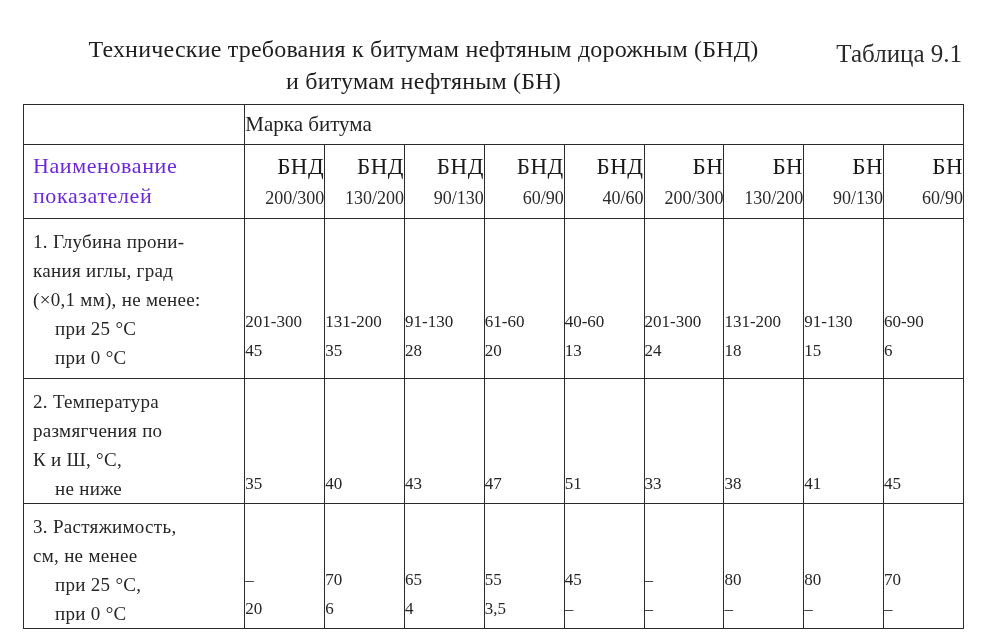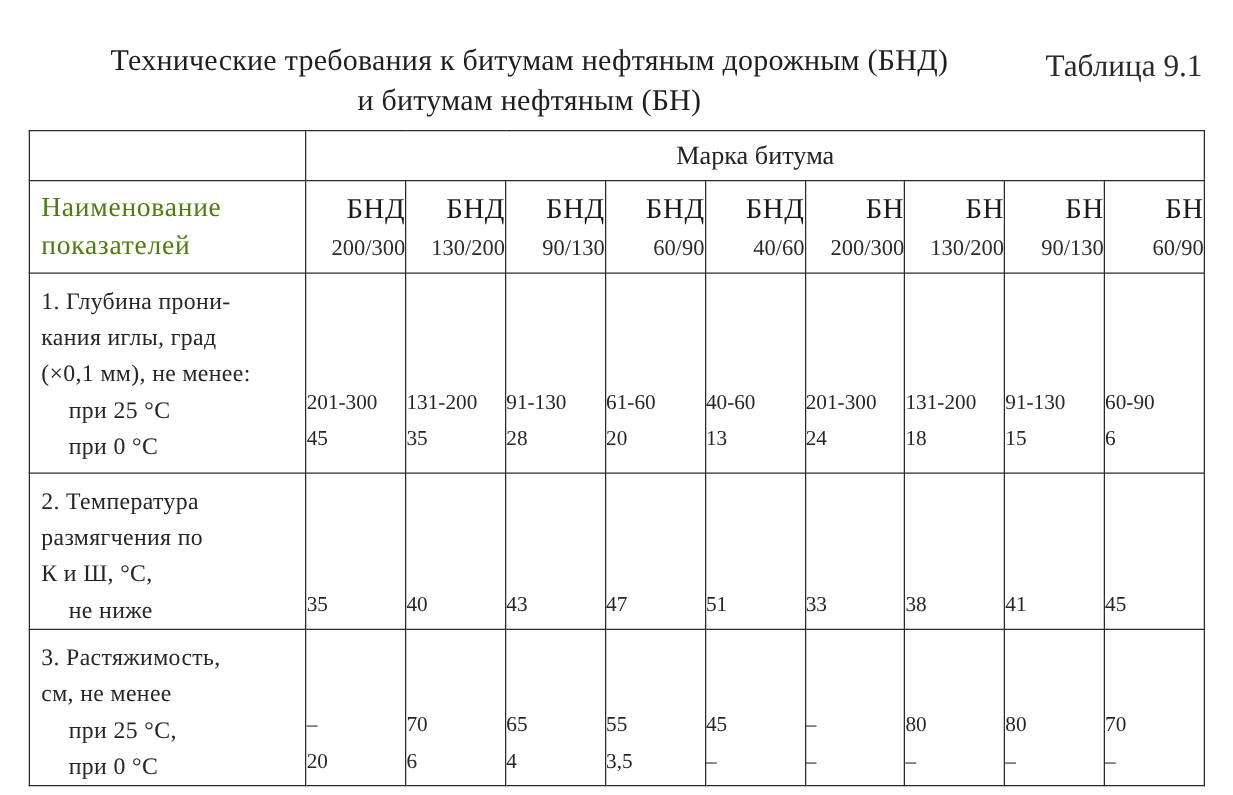--- a/index.html
+++ b/index.html
@@ -51,31 +51,31 @@
     col.c-name { width: 219px; }
     col.c-val { width: 79px; }
 
     tr.hdr1 { height: 39px; }
     tr.hdr2 { height: 74px; }
     tr.row1 { height: 160px; }
     tr.row2 { height: 122px; }
     tr.row3 { height: 123px; }
 
     .brand-header {
-      text-align: center;
+      text-align: left;
       font-size: 21px;
       line-height: 39px;
       color: #222;
     }
     .name-header {
       font-size: 22px;
       line-height: 30px;
       padding: 6px 0 0 9px !important;
       letter-spacing: 0.6px;
-      color: #4d7c0f;
+      color: #6d28d9;
     }
     .grade {
       text-align: right;
     }
     .grade .g-type {
       display: block;
       font-size: 23px;
       line-height: 26px;
       margin-top: 9px;
       letter-spacing: 0.5px;

